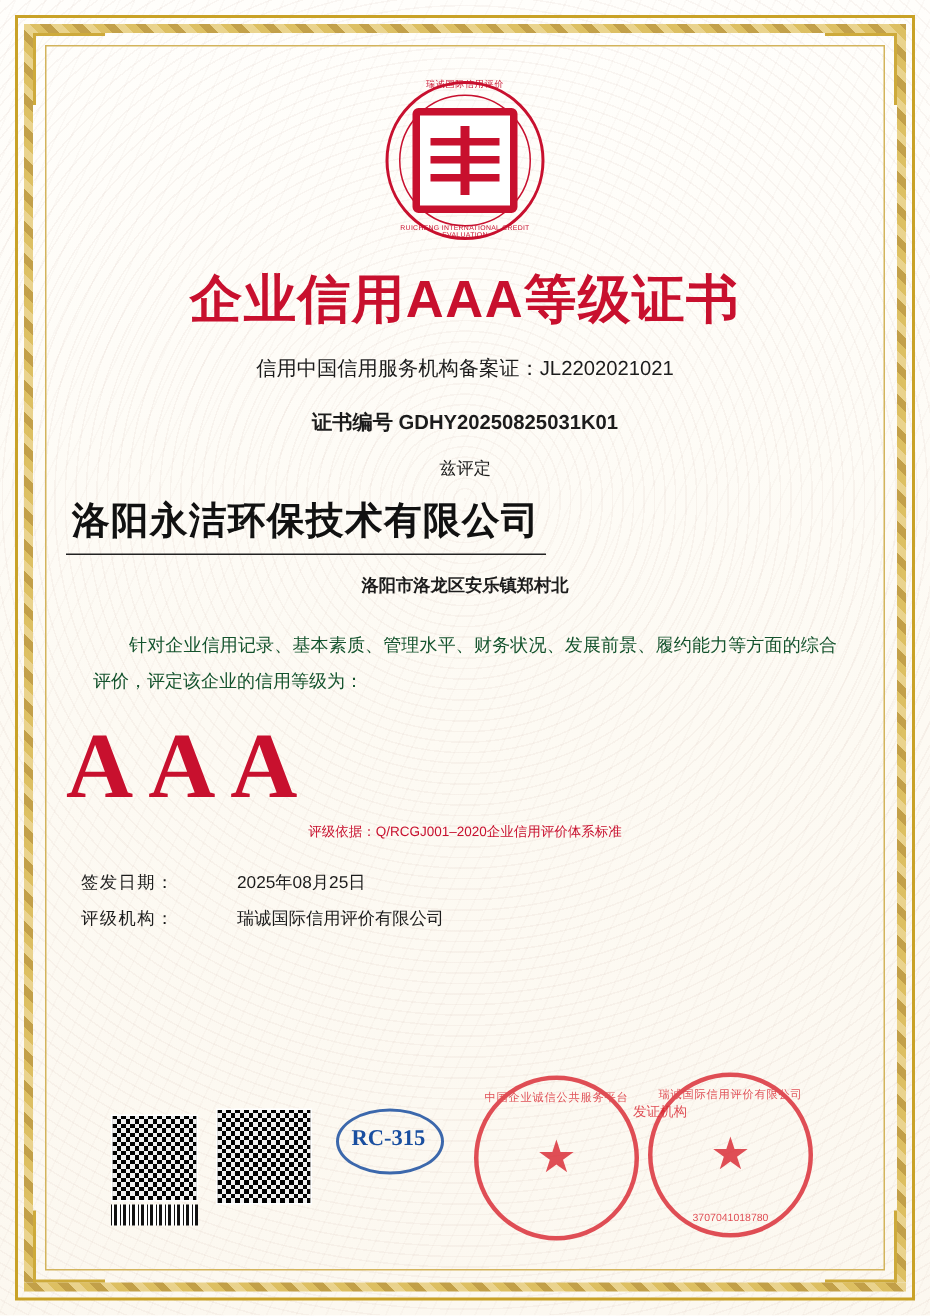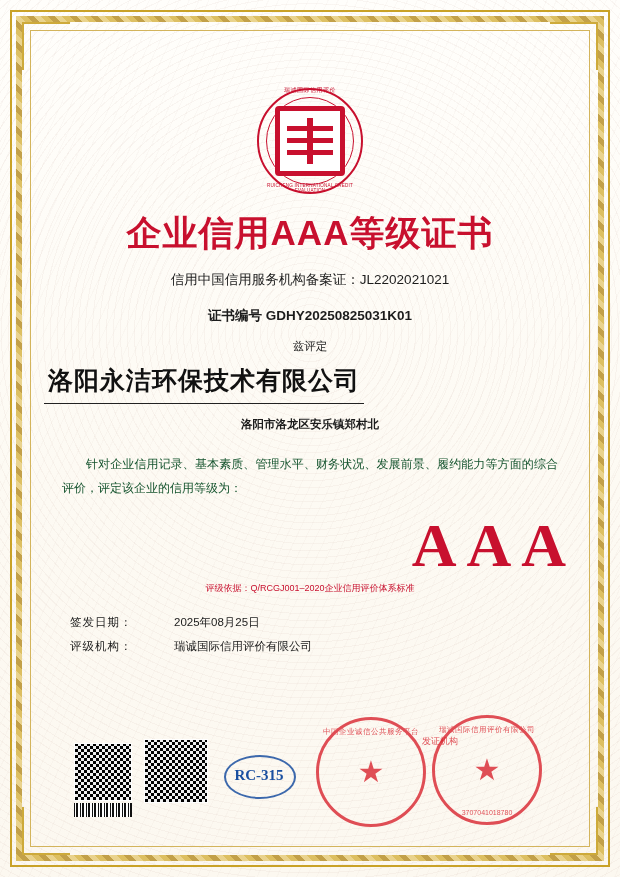--- a/index.html
+++ b/index.html
@@ -58,21 +58,21 @@
     opacity: .9;
   }
   .corner.tl { left: 22px; top: 22px; border-right: none; border-bottom: none; }
   .corner.tr { right: 22px; top: 22px; border-left: none; border-bottom: none; }
   .corner.bl { left: 22px; bottom: 22px; border-right: none; border-top: none; }
   .corner.br { right: 22px; bottom: 22px; border-left: none; border-top: none; }
 
   .content {
     position: relative;
     z-index: 5;
-    padding: 72px 44px 20px 44px;
+    padding: 38px 44px 20px 44px;
     box-sizing: border-box;
     height: 100%;
   }
 
   
   .emblem-wrap {
     display: flex;
     justify-content: center;
     margin-top: 16px;
   }
@@ -169,39 +169,39 @@
   .statement {
     margin: 20px 18px 0 18px;
     font-size: 12px;
     line-height: 2;
     color: #14532d;
     text-align: justify;
     text-indent: 24px;
   }
   .grade-wrap {
     margin-top: 14px;
-    text-align: right;
+    text-align: left;
   }
   .grade {
     font-family: "Liberation Serif", serif;
     font-size: 62px;
     font-weight: bold;
     color: #c8102e;
     letter-spacing: 10px;
     line-height: 1;
   }
   .grade-basis {
     margin-top: 6px;
     text-align: center;
     font-size: 9px;
     color: #c8102e;
   }
 
   .fields {
-    margin: 20px 10px 0 26px;
+    margin: 20px 10px 0 10px;
     font-size: 11.5px;
     color: #1c1c1c;
   }
   .field-row {
     display: flex;
     align-items: baseline;
     margin-bottom: 9px;
   }
   .field-label {
     width: 104px;
@@ -235,21 +235,21 @@
   .qr.q1 { left: 30px; top: 14px; }
   .qr.q2 { left: 100px; top: 10px; width: 62px; height: 62px; }
   .barcode {
     position: absolute;
     left: 30px; top: 74px;
     width: 58px; height: 14px;
     background: repeating-linear-gradient(90deg, #111 0 1px, #fff 1px 2px, #111 2px 4px, #fff 4px 6px);
   }
   .rc315 {
     position: absolute;
-    left: 178px; top: 22px;
+    left: 178px; top: 6px;
     width: 74px; height: 48px;
     color: #1a4fa0;
     font-size: 15px;
     font-weight: bold;
     font-family: "Liberation Serif", serif;
     display: flex;
     align-items: center;
     justify-content: center;
   }
   .rc315::after {

